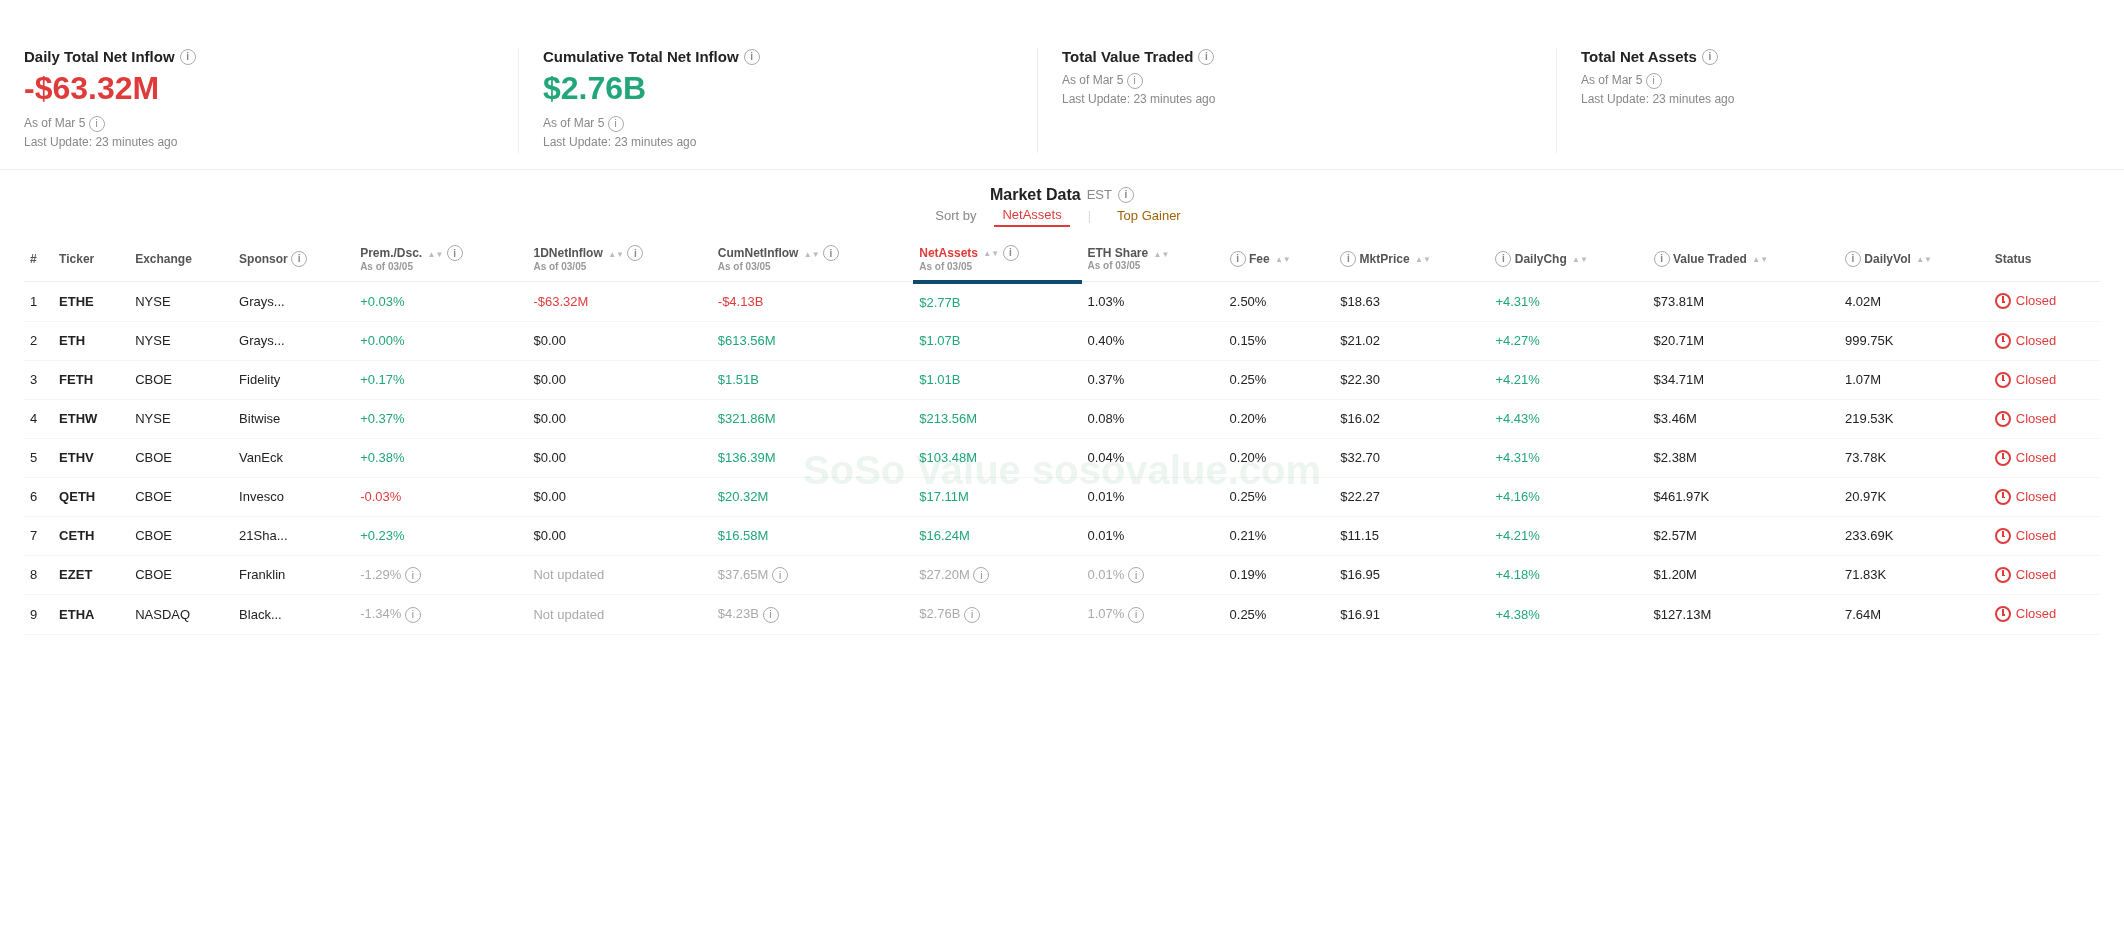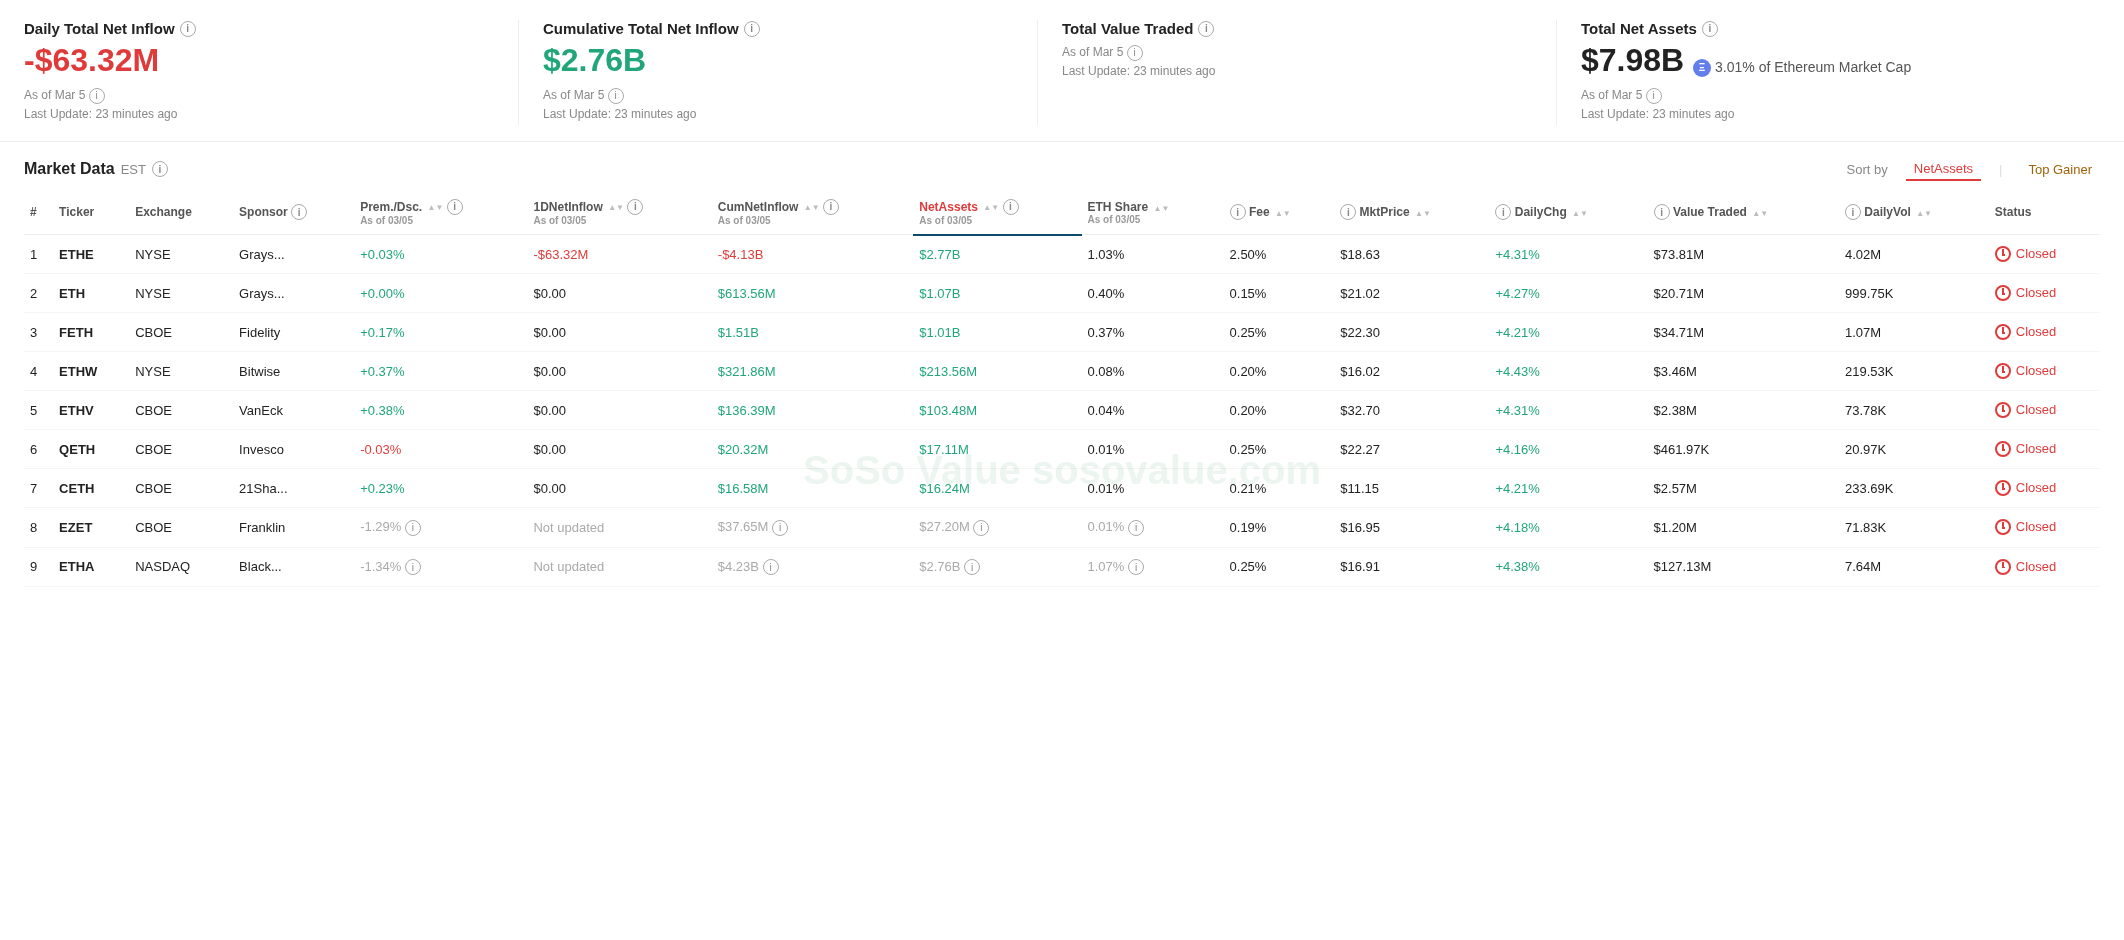--- a/index.html
+++ b/index.html
@@ -13,20 +13,21 @@
       display: grid;
       grid-template-columns: 1fr 1fr 1fr 1fr;
       border-bottom: 1px solid #eee;
       padding: 20px 24px 16px;
       gap: 0;
     }
     .metric-card {
       padding: 0 24px 0 0;
       border-right: 1px solid #eee;
       margin-right: 24px;
+      margin-top: 28px;
     }
     .metric-card:last-child { border-right: none; margin-right: 0; }
     .metric-title {
       font-size: 15px;
       font-weight: 600;
       color: #222;
       display: flex;
       align-items: center;
       gap: 5px;
       margin-bottom: 6px;
@@ -69,22 +70,24 @@
       border-radius: 50%;
       display: inline-flex;
       align-items: center;
       justify-content: center;
       color: #fff;
       font-size: 10px;
       font-weight: bold;
     }
     .market-header {
       display: flex;
+      align-items: center;
       justify-content: space-between;
       padding: 16px 24px 10px;
+      flex-direction: column;
     }
     .market-title {
       font-size: 16px;
       font-weight: 700;
       display: flex;
       align-items: center;
       gap: 6px;
     }
     .sort-by {
       display: flex;
@@ -112,21 +115,21 @@
       border-bottom: 1px solid #eee;
     }
     thead th {
       padding: 8px 6px;
       text-align: left;
       font-weight: 600;
       color: #555;
       white-space: nowrap;
       font-size: 12px;
     }
-    thead th.active-sort { color: #e03b3b; border-bottom: 2px solid #0c4a6e; }
+    thead th.active-sort { color: #e03b3b; border-bottom: 4px solid #0c4a6e; }
     tbody tr {
       border-bottom: 1px solid #f5f5f5;
     }
     tbody td {
       padding: 11px 6px;
       white-space: nowrap;
       font-size: 13px;
     }
     .text-green { color: #21a67a; }
     .text-red { color: #e03b3b; }
@@ -226,26 +229,20 @@
       Total Value Traded <span class="info-icon">i</span>
     </div>
     <div class="metric-meta">
       As of Mar 5 <span class="info-icon">i</span><br>
       Last Update: 23 minutes ago
     </div>
   </div>
     <div class="metric-card">
     <div class="metric-title">
       Total Net Assets <span class="info-icon">i</span>
-    </div>
-    <div class="metric-value neutral">
-      $7.98B <span class="eth-badge">
-        <span class="eth-logo">Ξ</span>
-        <span style="font-size:14px;font-weight:500;color:#555;">3.01% of Ethereum Market Cap</span>
-      </span>
     </div>
     <div class="metric-meta">
       As of Mar 5 <span class="info-icon">i</span><br>
       Last Update: 23 minutes ago
     </div>
   </div>
   </div>
 
 <div class="market-header">
   <div class="market-title">

